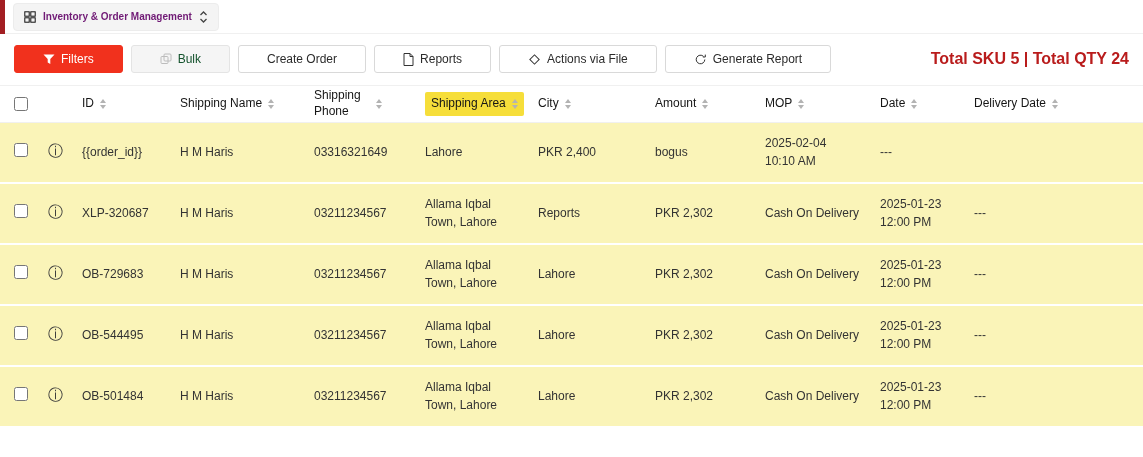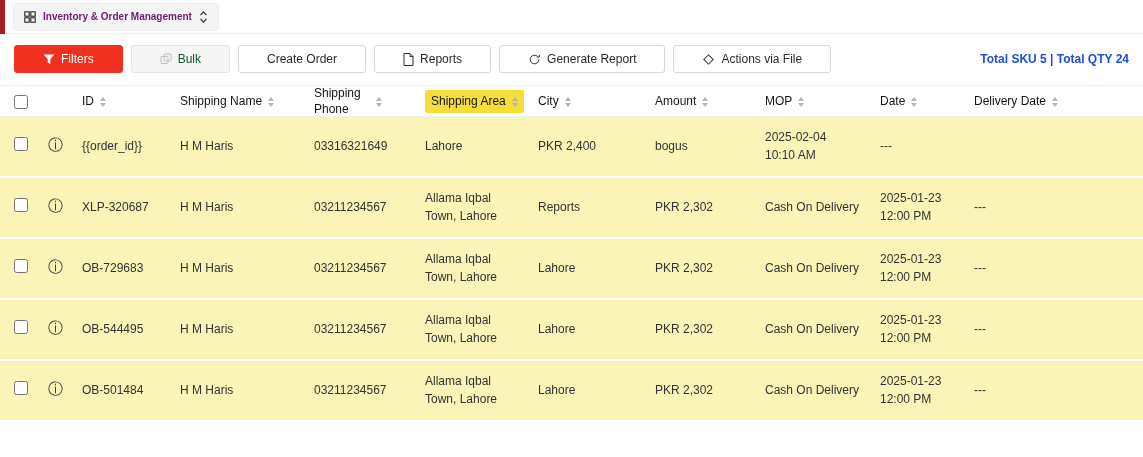--- a/index.html
+++ b/index.html
@@ -18,27 +18,27 @@
   .caret{font-size:8px;color:#111;cursor:pointer}
   .icon{display:inline-flex;align-items:center;justify-content:center;line-height:0}
 
   
   .toolbar{display:flex;align-items:center;gap:8px;margin:11px 14px 0 14px}
   .btn{display:inline-flex;align-items:center;gap:6px;height:28px;padding:0 28px;
     border:1px solid #d9d9d9;background:#fff;border-radius:3px;font-size:12px;
     color:#2b2b2b;cursor:pointer;font-family:inherit;white-space:nowrap}
   .btn.primary{background:var(--accent,#f1311d);border-color:var(--accent,#f1311d);color:#fff}
   .btn.disabled{background:#f5f5f5;color:#14532d;border-color:#e4e4e4;cursor:default}
-  .totals{margin-left:auto;font-size:12px;font-weight:600;color:#1d4ed8;white-space:nowrap}
+  .totals{margin-left:auto;font-size:16px;font-weight:600;color:#b91c1c;white-space:nowrap}
 
   
   .table{margin-top:12px;font-size:12px}
   .grid-row{display:grid;padding-left:14px;align-items:center;
     grid-template-columns:34px 34px 98px 134px 111px 113px 117px 110px 115px 94px 1fr}
-  .thead{height:32px;border-top:1px solid #f0f0f0;border-bottom:1px solid #f0f0f0;
+  .thead{height:38px;border-top:1px solid #f0f0f0;border-bottom:1px solid #f0f0f0;
     color:#151515;font-weight:500}
   .th{display:flex;align-items:center}
   .th-label{line-height:1.3}
   .th-label.narrow{max-width:56px}
   .hl{background:var(--hl,#f6de3a);padding:4px 6px;border-radius:2px;
     display:inline-flex;align-items:center}
   .sort{display:inline-flex;flex-direction:column;gap:2px;margin-left:6px;cursor:pointer}
   .sort i{display:block;width:0;height:0;border-left:3.5px solid transparent;border-right:3.5px solid transparent}
   .sort .up{border-bottom:4px solid #b3b3b3}
   .sort .down{border-top:4px solid #b3b3b3}
@@ -115,36 +115,36 @@
             <path d="M7 .5v3h3"></path>
           </g>
         </svg>
     </span>
     <span>Reports</span>
   </button>
 
   <button class="btn">
     <span class="icon">
       <svg width="13" height="13" viewBox="0 0 13 13">
+        <rect x="3.2" y="3.2" width="6.6" height="6.6" transform="rotate(45 6.5 6.5)" fill="none" stroke="#333"></rect>
+        </svg>
+    </span>
+    <span>Actions via File</span>
+  </button>
+
+  <button class="btn">
+    <span class="icon">
+      <svg width="13" height="13" viewBox="0 0 13 13">
           <g fill="none" stroke="#333">
         <path d="M10.8 6.5a4.3 4.3 0 1 1-1.3-3.1"></path>
             <path d="M11.3 1.6v2.4H8.9"></path>
           </g>
         </svg>
     </span>
     <span>Generate Report</span>
-  </button>
-
-  <button class="btn">
-    <span class="icon">
-      <svg width="13" height="13" viewBox="0 0 13 13">
-        <rect x="3.2" y="3.2" width="6.6" height="6.6" transform="rotate(45 6.5 6.5)" fill="none" stroke="#333"></rect>
-        </svg>
-    </span>
-    <span>Actions via File</span>
   </button>
 
   <div class="totals">Total SKU 5 | Total QTY 24</div>
 </div>
 
 <div class="table">
 
   <div class="grid-row thead">
     <div class="th">
         <input type="checkbox" style="">

